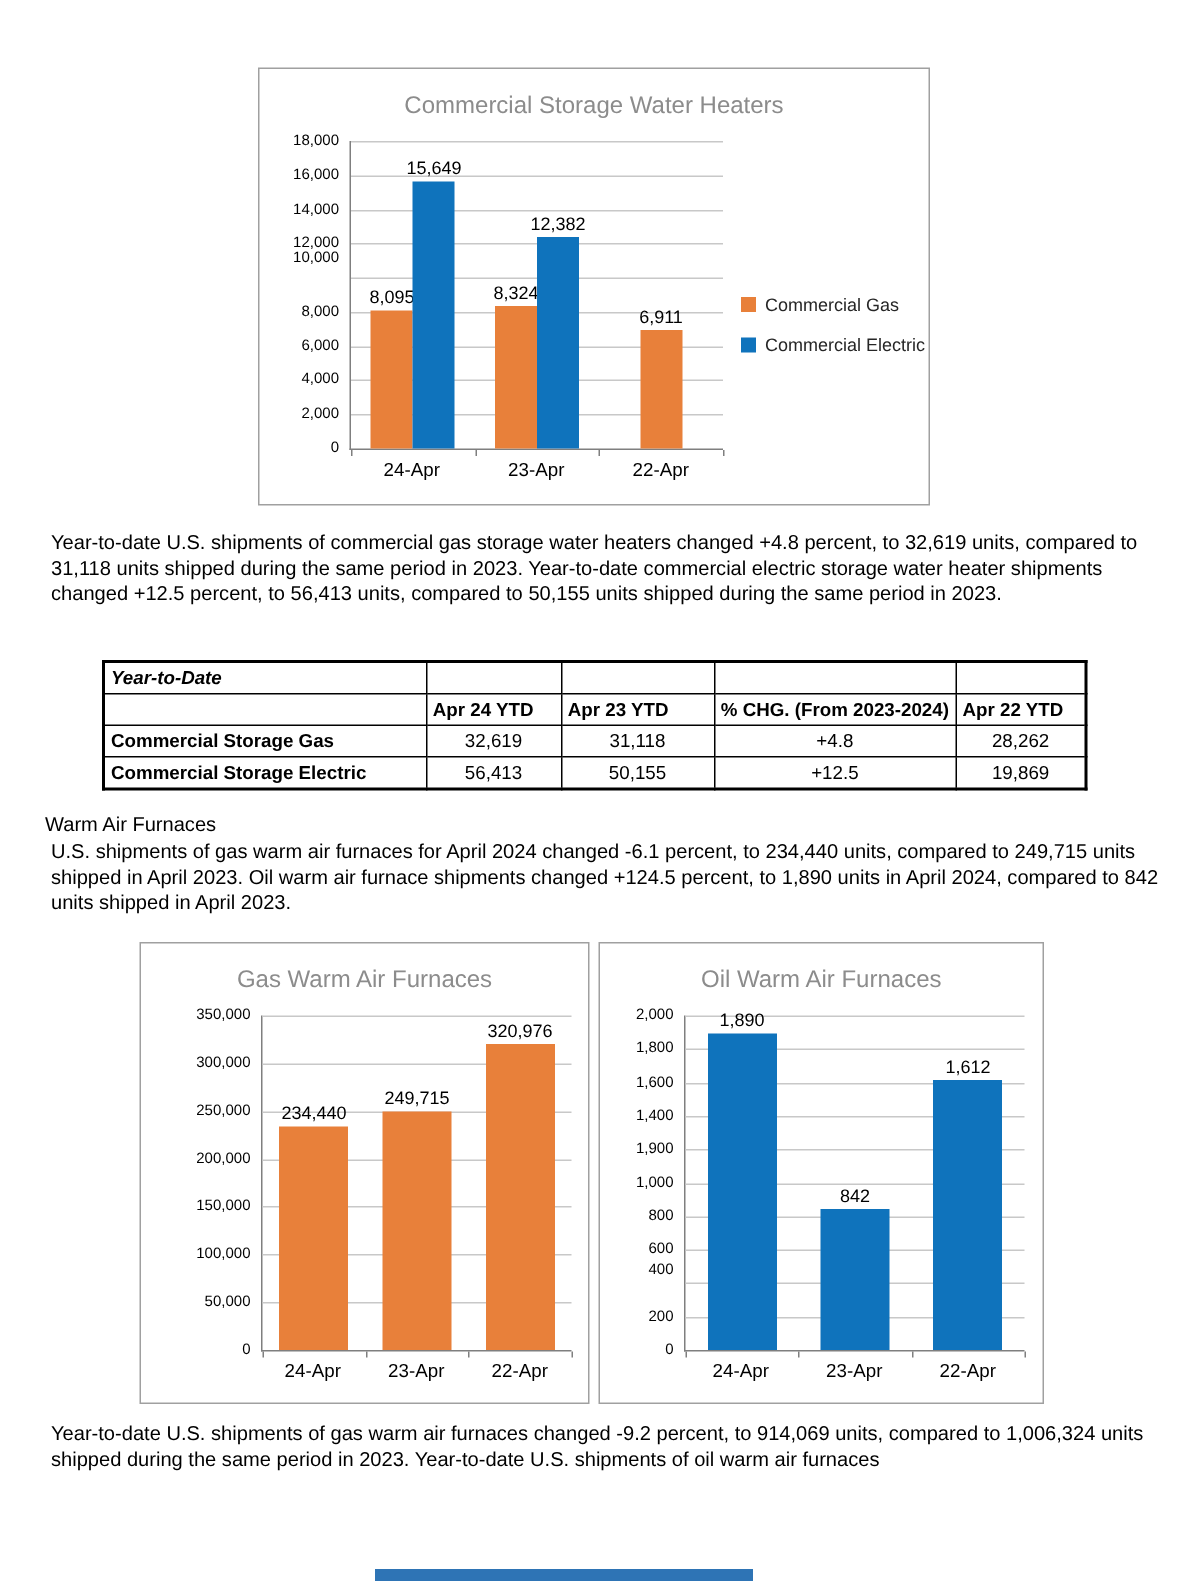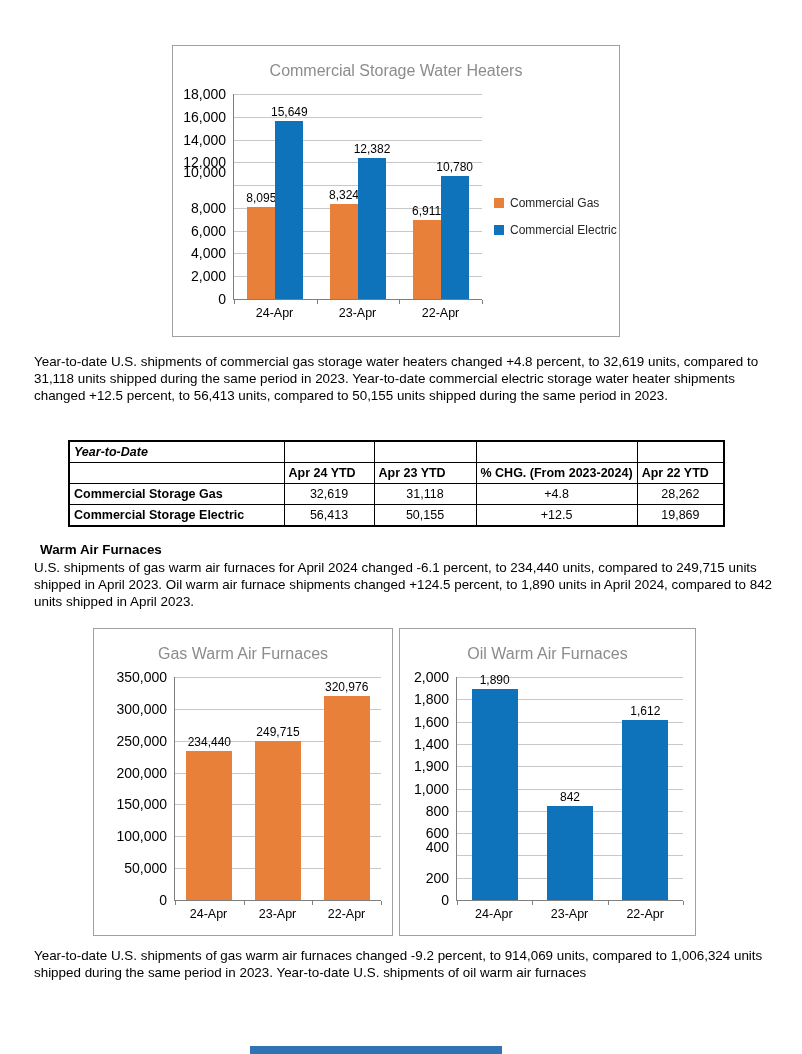--- a/index.html
+++ b/index.html
@@ -1,41 +1,41 @@
 <!DOCTYPE html>
 <html><head>
 <meta charset="utf-8">
 <style>
   html,body{margin:0;padding:0;}
   body{
     width:802px;height:1054px;position:relative;background:#ffffff;
     font-family:"Liberation Sans", sans-serif;color:#000;overflow:hidden;
   }
   .para{position:absolute;left:34px;width:742px;font-size:13.4px;line-height:17px;}
-  .heading{position:absolute;left:40px;font-size:13.4px;font-weight:bold;}
+  .heading{position:absolute;left:30px;font-size:13.4px;font-weight:normal;}
   
   .ytd-table{position:absolute;left:68px;top:440px;border-collapse:collapse;table-layout:fixed;
     font-size:12.5px;border:2px solid #000;}
   .ytd-table td{border:1px solid #000;height:20px;padding:0 4px;overflow:hidden;white-space:nowrap;}
   .ytd-table td.caption-cell{font-weight:bold;font-style:italic;}
   .ytd-table td.head-cell{font-weight:bold;text-align:left;}
   .ytd-table td.label-cell{font-weight:bold;text-align:left;}
   .ytd-table td.value-cell{text-align:center;}
   
   .chart-box{position:absolute;background:#fff;border:1px solid #A0A0A0;box-sizing:border-box;}
   #chart0{left:172px;top:45px;width:448px;height:292px;}
   #chart1{left:93px;top:628px;width:300px;height:308px;}
   #chart2{left:399px;top:628px;width:297px;height:308px;}
   .chart-title{text-align:center;font-size:16px;color:#8C8C8C;margin-top:16px;}
   .chart-body{display:flex;margin-top:14px;padding-left:8px;}
   .yaxis{position:relative;flex:none;}
   #chart0 .yaxis{width:52px;height:205px;}
   #chart1 .yaxis{width:72px;height:223px;}
   #chart2 .yaxis{width:48px;height:223px;}
-  .ytick{position:absolute;right:7px;transform:translateY(-50%);font-size:14px;white-space:nowrap;}
+  .ytick{position:absolute;right:7px;transform:translateY(-50%);font-size:10px;white-space:nowrap;}
   .plot-col{flex:none;}
   .plot{position:relative;border-left:1px solid #7F7F7F;border-bottom:1px solid #7F7F7F;}
   #chart0 .plot{width:248px;height:205px;}
   #chart1 .plot{width:206px;height:223px;}
   #chart2 .plot{width:226px;height:223px;}
   .gridline{position:absolute;left:0;right:0;height:1px;background:#C8C8C8;}
   .xtick{position:absolute;bottom:-5px;width:1px;height:4px;background:#7F7F7F;}
   .groups{position:absolute;left:0;top:0;right:0;bottom:0;display:flex;}
   .slot{flex:1 1 0;display:flex;justify-content:center;align-items:flex-end;}
   .barwrap{position:relative;height:100%;display:flex;align-items:flex-end;}
@@ -103,24 +103,20 @@
               </div>
               <div class="barwrap">
                 <div class="dlabel" style="bottom: 143.017px;">12,382</div>
                 <div class="bar" style="height: 141.017px; background: rgb(15, 115, 188);"></div>
               </div>
             </div>
             <div class="slot">
               <div class="barwrap">
                 <div class="dlabel" style="bottom: 80.7086px;">6,911</div>
                 <div class="bar" style="height: 78.7086px; background: rgb(232, 128, 58);"></div>
-              </div>
-              <div class="barwrap">
-                <div class="dlabel" style="bottom: 124.772px;">10,780</div>
-                <div class="bar" style="height: 122.772px; background: rgb(15, 115, 188);"></div>
               </div>
             </div>
           </div>
         </div>
       <div class="xcats">
           <div class="xcat">24-Apr</div>
           <div class="xcat">23-Apr</div>
           <div class="xcat">22-Apr</div>
         </div>
     </div>

